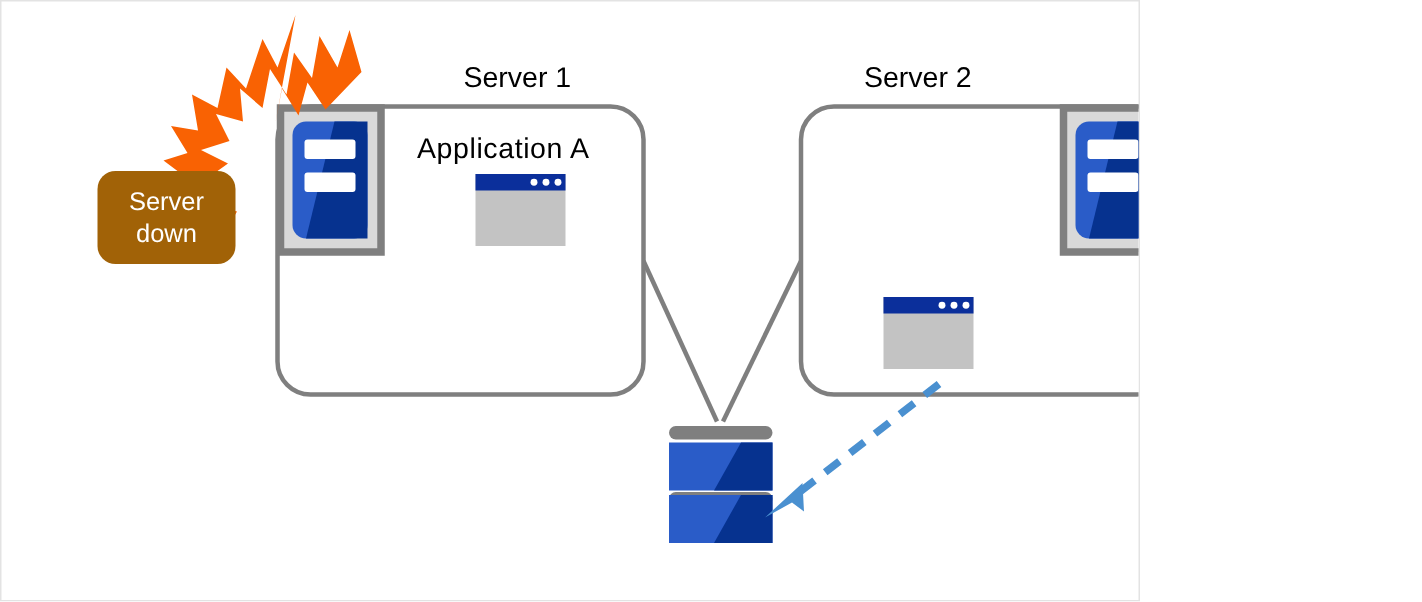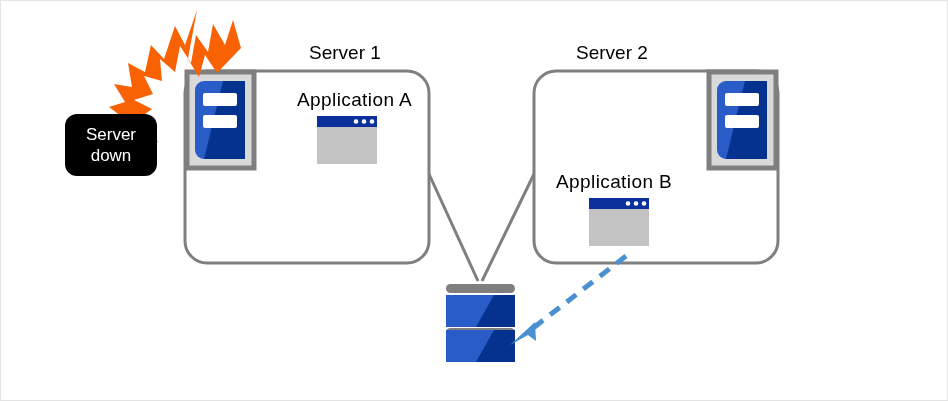--- a/index.html
+++ b/index.html
@@ -2,21 +2,21 @@
 <html><head>
 <meta charset="utf-8">
 <style>
   html, body {
     margin: 0;
     padding: 0;
     background: #ffffff;
   }
   #canvas {
     position: relative;
-    width: 948px;
+    width: 760px;
     height: 401px;
     background: #ffffff;
     border: 1px solid #e3e3e3;
     box-sizing: border-box;
     overflow: hidden;
     font-family: "Liberation Sans", sans-serif;
   }
   .svg-layer {
     position: absolute;
     left: 0;
@@ -27,31 +27,31 @@
   .node-label {
     position: absolute;
     color: #000000;
     font-size: 19px;
     line-height: 22px;
     white-space: nowrap;
     font-family: "Liberation Sans", sans-serif;
   }
   #server1-title { left: 308px; top: 41px; }
   #server2-title { left: 575px; top: 41px; text-align: right; }
-  #app-a-label  { left: 296px; top: 88px; letter-spacing: 0.4px; }
+  #app-a-label  { left: 277px; top: 88px; letter-spacing: 0.4px; }
   #app-b-label  { left: 555px; top: 170px; letter-spacing: 0.4px; }
   #shared-disk-label { left: 424px; top: 368px; letter-spacing: 0.3px; }
 
   #server-down-badge {
     position: absolute;
     left: 64px;
     top: 113px;
     width: 92px;
     height: 62px;
-    background: #000000;
+    background: #a16207;
     border-radius: 12px;
     color: #ffffff;
     font-size: 17px;
     line-height: 21px;
     display: flex;
     flex-direction: column;
     align-items: center;
     justify-content: center;
     text-align: center;
     font-family: "Liberation Sans", sans-serif;
@@ -164,21 +164,20 @@
         Z"></path>
     </g>
   </svg>
 
   <div class="node-label" id="server1-title">Server 1</div>
 
   <div class="node-label" id="server2-title">Server 2</div>
 
   <div class="node-label" id="app-a-label">Application  A</div>
 
-  <div class="node-label" id="app-b-label">Application  B</div>
 
 
   <div id="server-down-badge">
     <span>Server</span>
     <span>down</span>
   </div>
 
 </div>
 
 </body></html>

